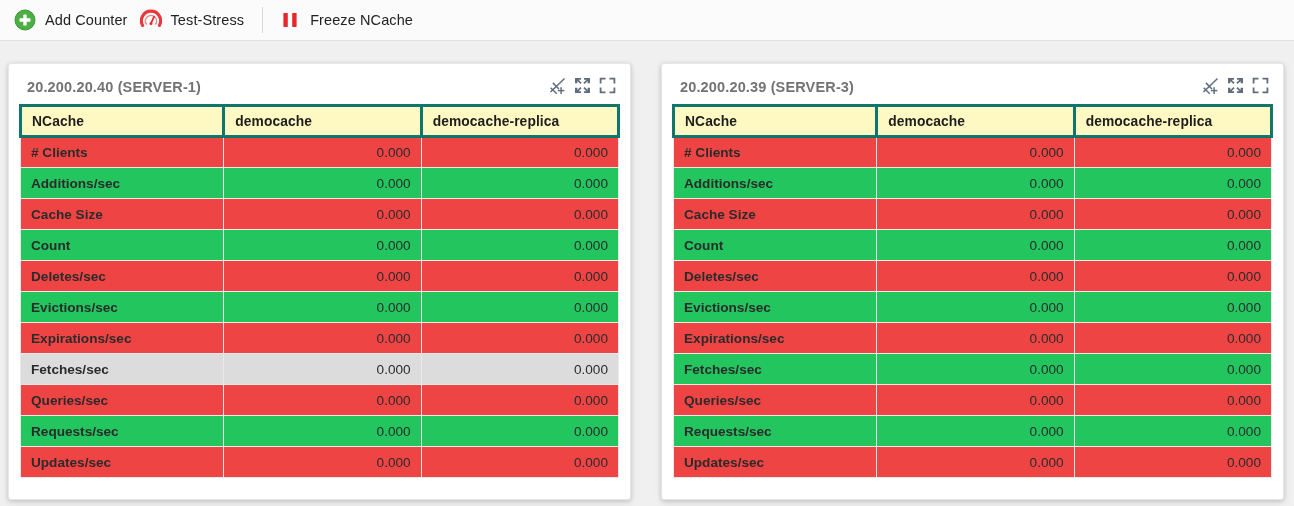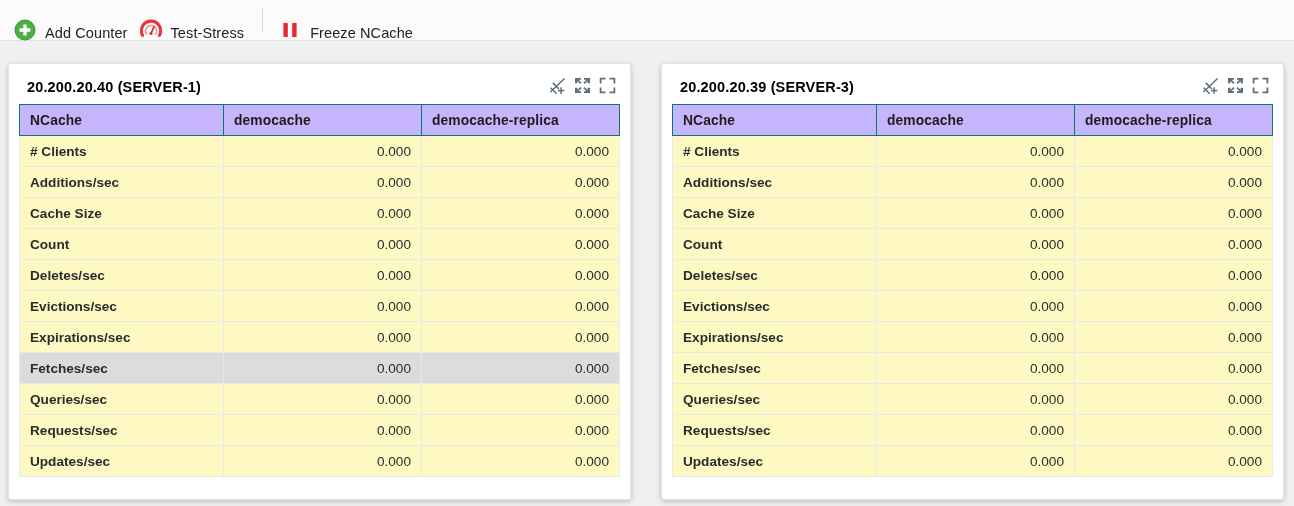--- a/index.html
+++ b/index.html
@@ -21,21 +21,21 @@
     height: 41px;
     background: #fbfbfb;
     border-bottom: 1px solid #e2e2e2;
     display: flex;
     align-items: center;
     padding-left: 14px;
   }
 
   .tb-btn {
     display: flex;
-    align-items: flex-end;
+    align-items: center;
     height: 41px;
     padding: 0 12px 0 0;
     cursor: pointer;
     user-select: none;
     background: transparent;
     border: none;
   }
 
   .tb-label {
     font-size: 14.5px;
@@ -82,21 +82,21 @@
 
   .panel-head {
     position: relative;
     height: 26px;
     padding: 0 2px 0 8px;
   }
 
   .panel-title {
     font-size: 14.5px;
     font-weight: bold;
-    color: #000000;
+    color: #737373;
     line-height: 22px;
     letter-spacing: 0.15px;
     white-space: nowrap;
   }
 
   .panel-tools {
     position: absolute;
     top: 1px; right: 4px;
     display: flex;
     align-items: center;
@@ -114,22 +114,22 @@
   table.grid {
     width: 100%;
     border-collapse: collapse;
     table-layout: fixed;
     margin-top: 2px;
   }
   table.grid col.c-name { width: 34%; }
   table.grid col.c-val  { width: 33%; }
 
   table.grid th {
-    background: #c4b5fd;
-    border: 1px solid #0f766e;
+    background: #fef9c3;
+    border: 3px solid #0f766e;
     font-size: 13.8px;
     font-weight: bold;
     color: #1d1d1d;
     height: 31px;
     padding: 0 10px;
     letter-spacing: 0.1px;
     white-space: nowrap;
     overflow: hidden;
   }
   th.h-name { text-align: left; }
@@ -145,22 +145,22 @@
     overflow: hidden;
   }
   td.t-name {
     text-align: left;
     font-weight: bold;
     color: #1d1d1d;
     font-size: 13.8px;
   }
   td.t-val { text-align: right; }
 
-  tr.row-odd  td { background: #fef9c3; }
-  tr.row-even td { background: #fef9c3; }
+  tr.row-odd  td { background: #ef4444; }
+  tr.row-even td { background: #22c55e; }
   tr.row-hover td { background: #dcdcdc !important; }
 </style>
 </head>
 <body>
 
 <div id="toolbar">
     <button class="tb-btn">
       <svg class="tb-ico" viewBox="0 0 22 22" xmlns="http://www.w3.org/2000/svg">
         <circle cx="11" cy="11" r="10" fill="#4caf43"></circle>
         <circle cx="11" cy="11" r="10" fill="none" stroke="#3d9636" stroke-width="1"></circle>

